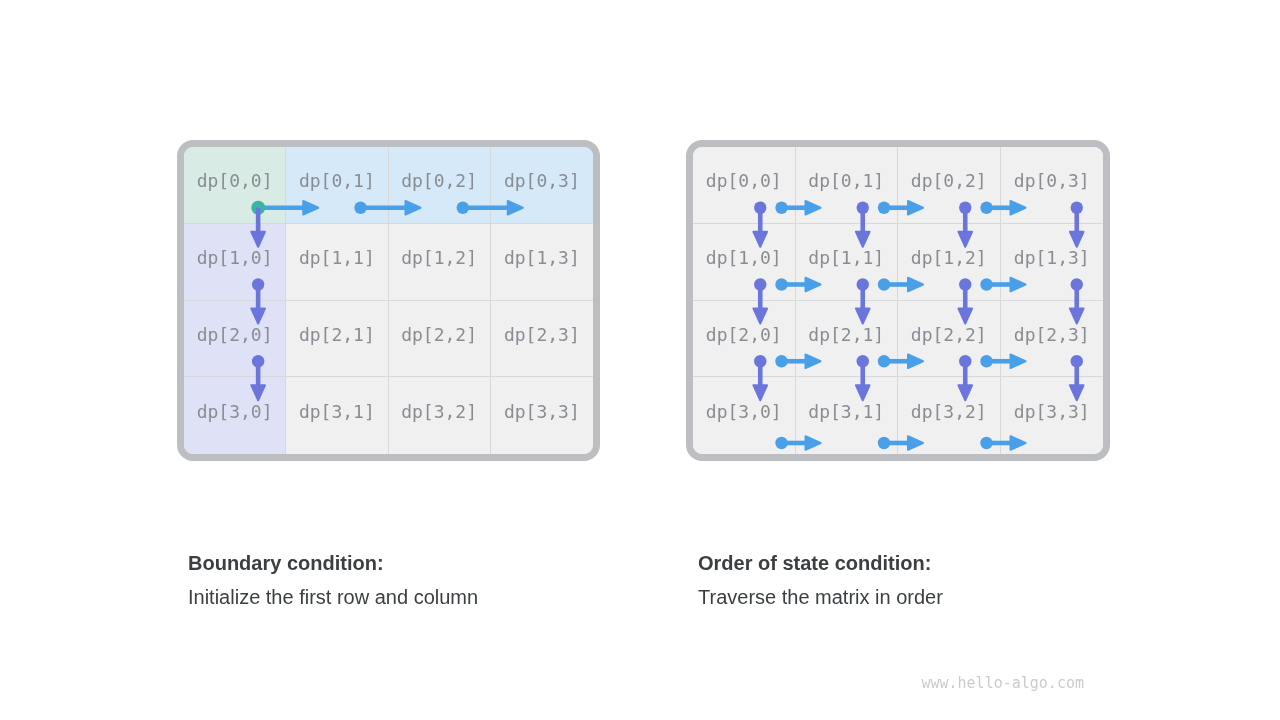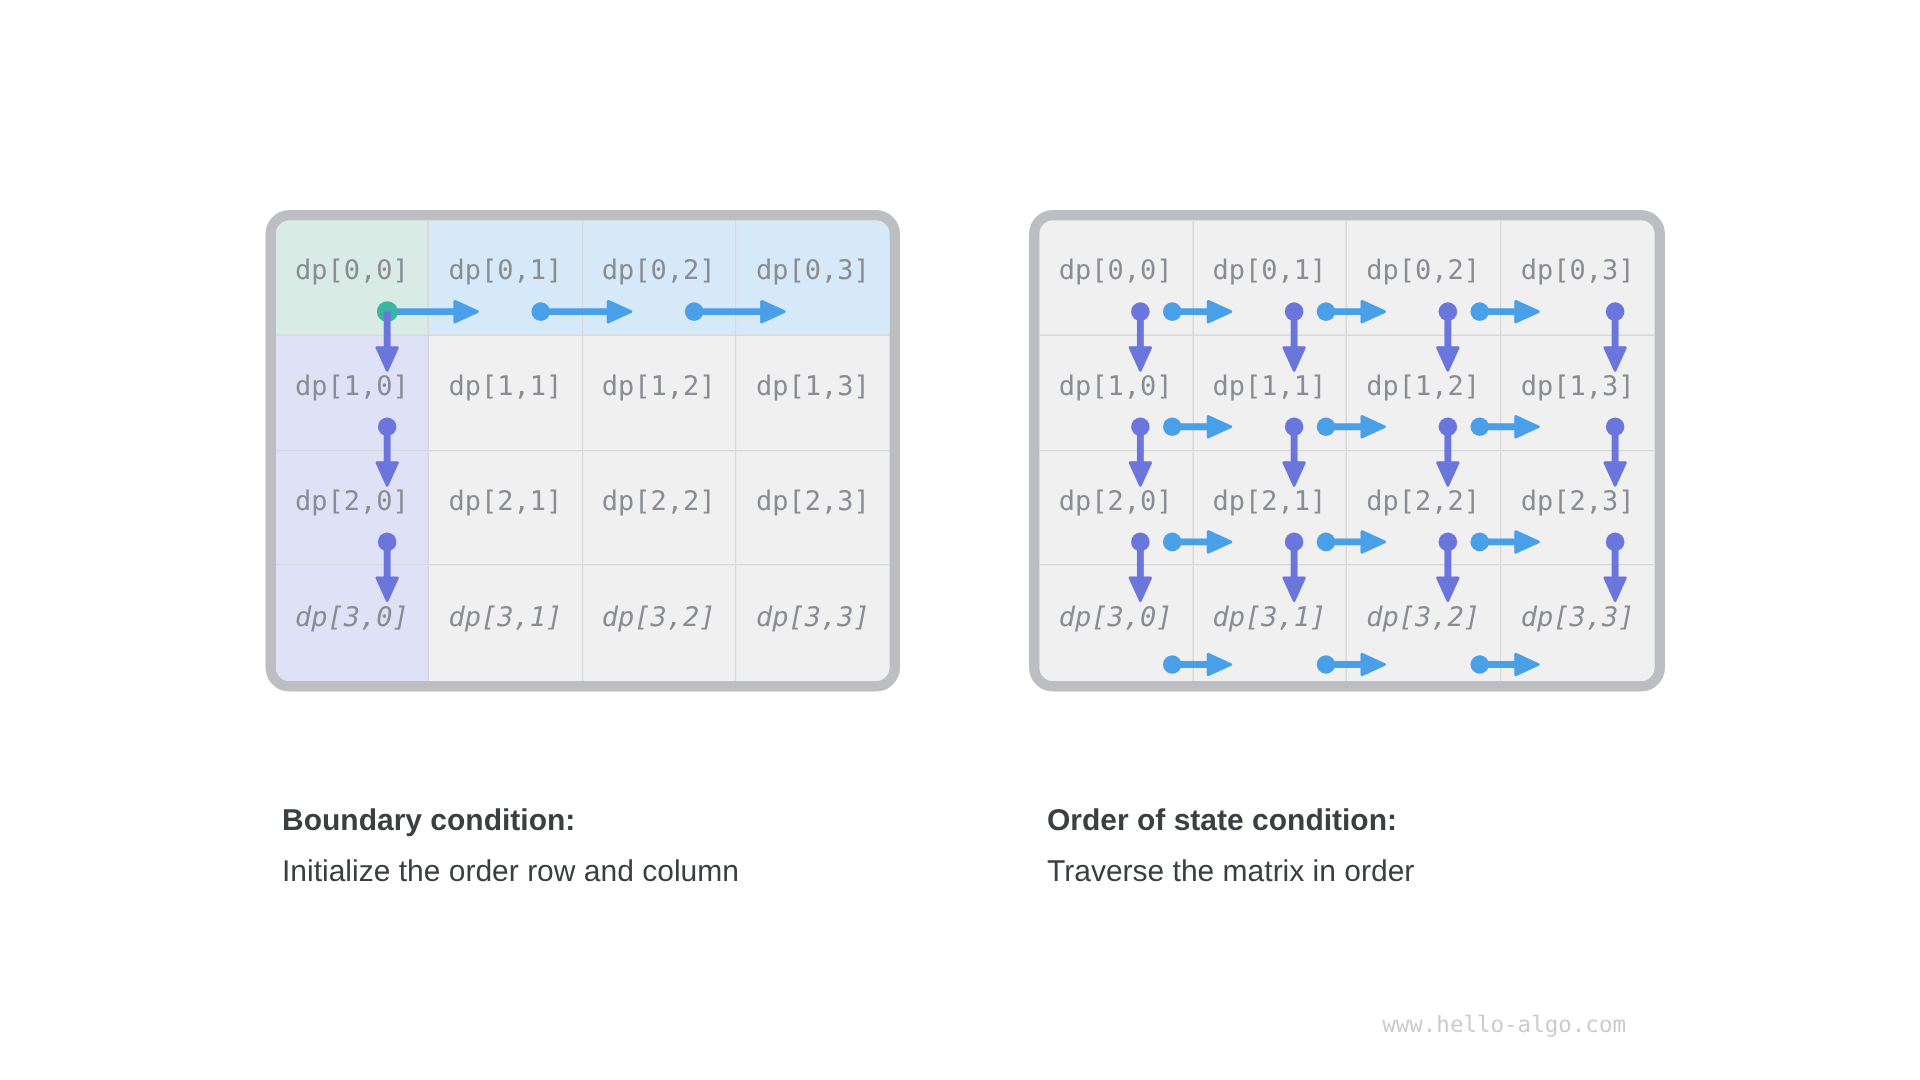--- a/index.html
+++ b/index.html
@@ -39,21 +39,21 @@
   }
   .cell {
     display: flex;
     align-items: center;
     justify-content: center;
     border-right: 1px solid var(--grid-line, #d6d8da);
     border-bottom: 1px solid var(--grid-line, #d6d8da);
     box-sizing: border-box;
   }
   .cell.last-col { border-right: none; }
-  .cell.last-row { border-bottom: none; font-style: italic; }
+  .cell.last-row { border-bottom: none; }
   .bg-green  { background: var(--cell-green, #d8ece5); }
   .bg-blue   { background: var(--cell-blue, #d6e9f8); }
   .bg-purple { background: var(--cell-purple, #dfe2f6); }
   .bg-gray   { background: var(--cell-gray, #f0f0f1); }
 
   .cell .label {
     font-family: "DejaVu Sans Mono", monospace;
     font-size: 18px;
     color: var(--label, #898d92);
     transform: translateY(-4px);
@@ -70,21 +70,21 @@
 
   .caption {
     position: absolute;
     top: 530px;
     color: var(--caption, #3b3f42);
     font-size: 20px;
     line-height: 34px;
   }
   #caption-left  { left: 188px; }
   #caption-right { left: 698px; }
-  .cap-title { font-weight: bold; }
+  .cap-title { font-weight: bold; margin-top: 16px; }
 
   .watermark {
     position: absolute;
     top: 674px;
     right: 60px;
     font-family: "DejaVu Sans Mono", monospace;
     font-size: 15px;
     color: var(--watermark, #c9cbcd);
   }
 </style>
@@ -347,21 +347,21 @@
         <g>
           <line x1="293.5" y1="296" x2="319.5" y2="296" stroke="#4aa0e8" stroke-width="4.6"></line>
           <polygon points="332.5,296 317.5,302.8 317.5,289.2" fill="#4aa0e8" stroke="#4aa0e8" stroke-width="2" stroke-linejoin="round"></polygon>
           <circle cx="293.5" cy="296" r="6.2" fill="#4aa0e8"></circle>
         </g>
       </svg>
   </section>
 
   <div class="caption" id="caption-left">
     <div class="cap-title">Boundary condition:</div>
-    <div class="cap-sub">Initialize the order row and column</div>
+    <div class="cap-sub">Initialize the first row and column</div>
   </div>
 
   <div class="caption" id="caption-right">
     <div class="cap-title">Order of state condition:</div>
     <div class="cap-sub">Traverse the matrix in order</div>
   </div>
 
   <div class="watermark">www.hello-algo.com</div>
 
 </div>

